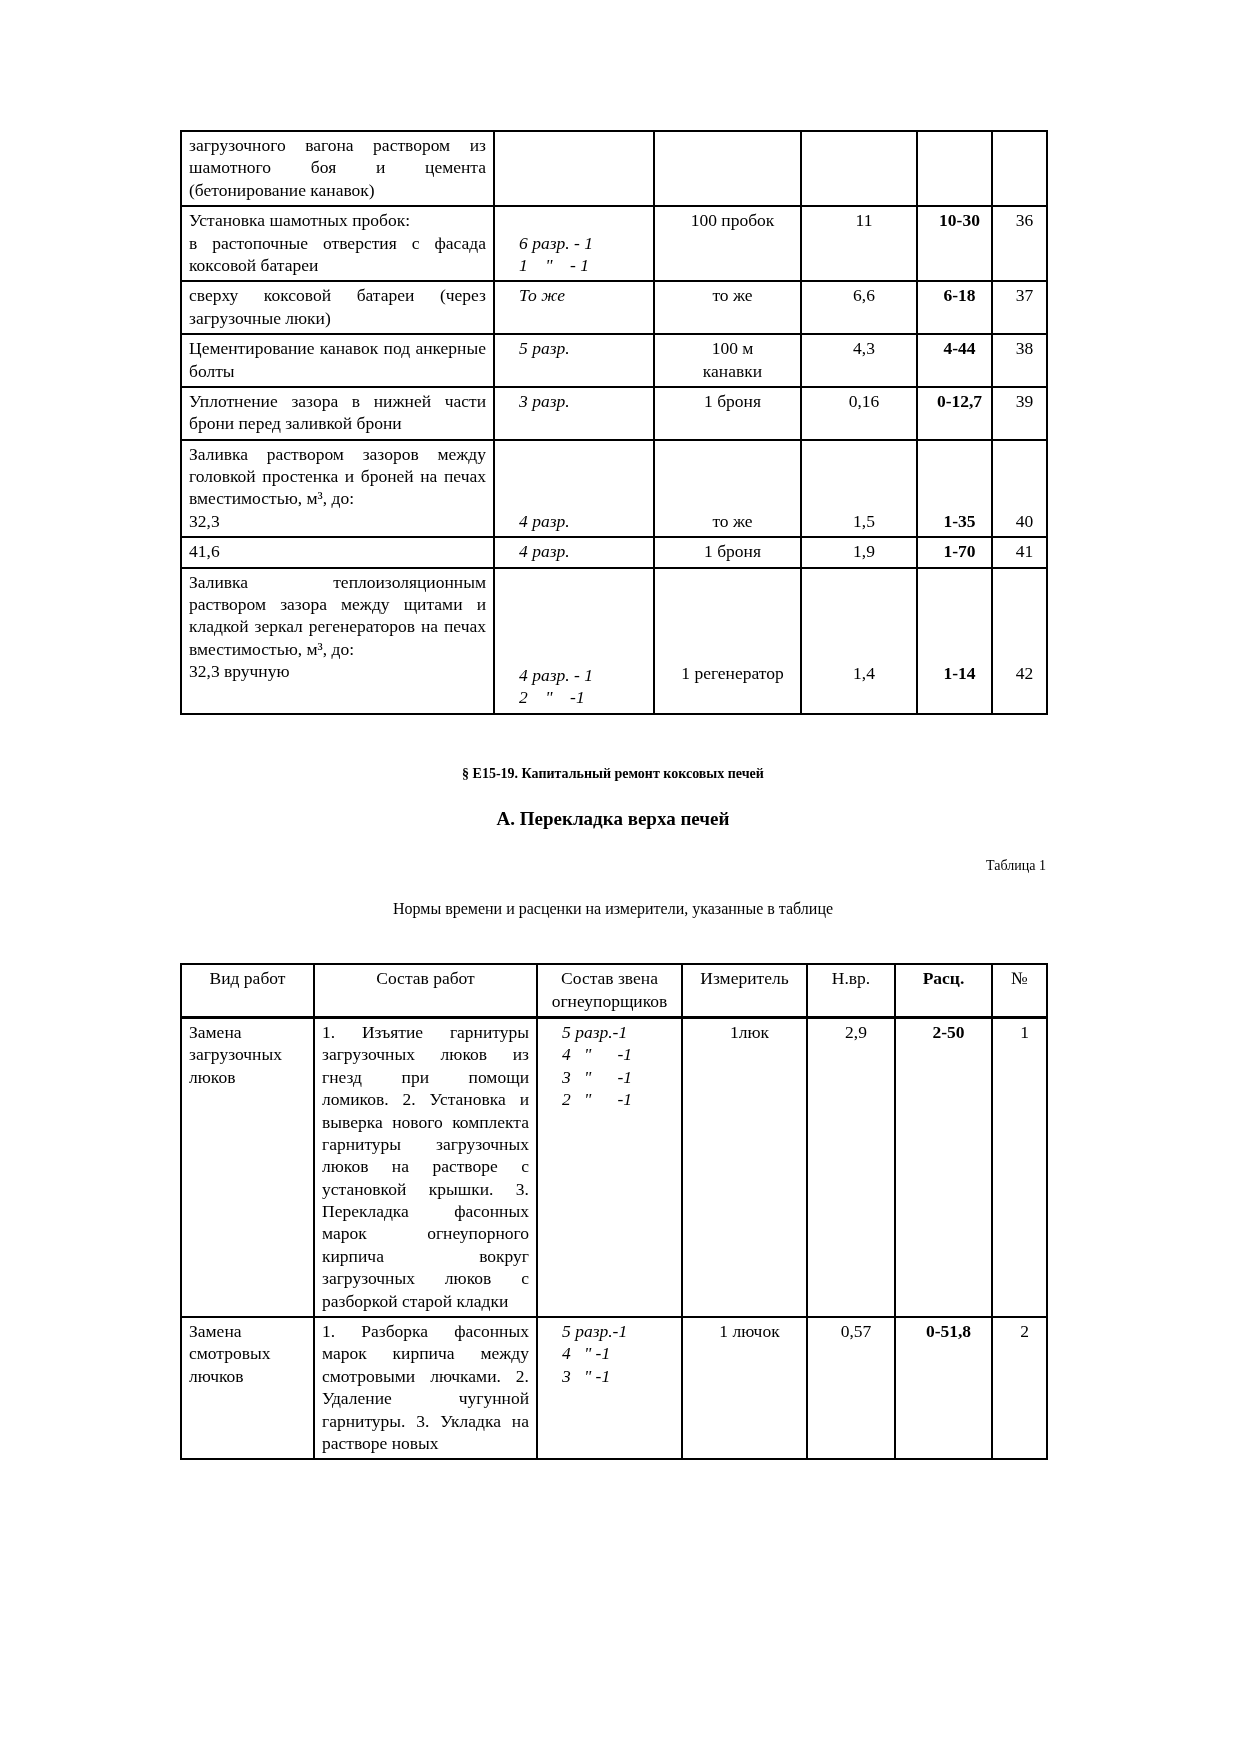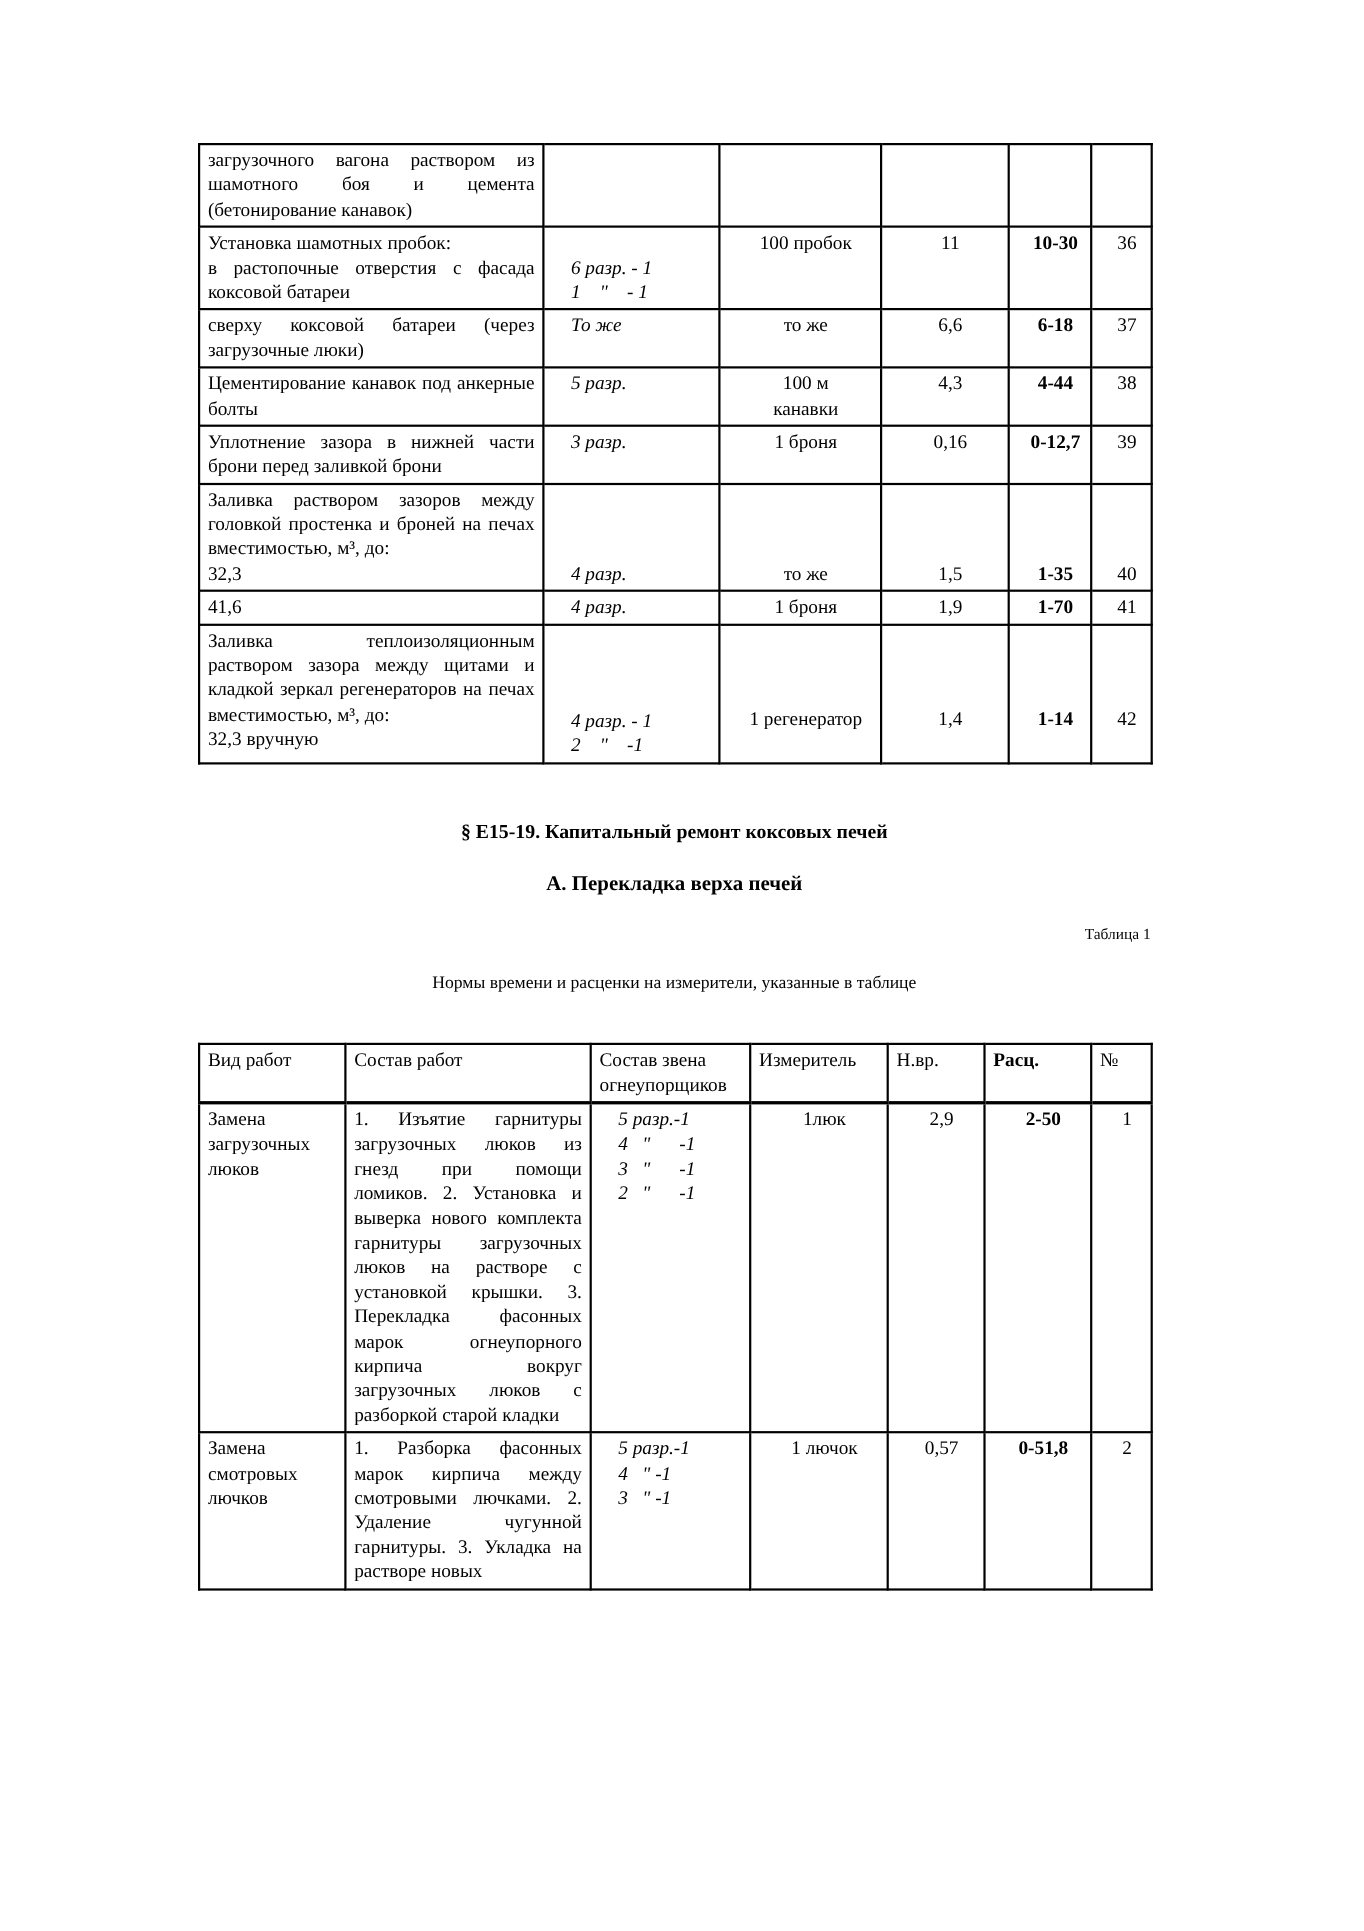--- a/index.html
+++ b/index.html
@@ -17,24 +17,24 @@
     white-space:pre-line;
     overflow:hidden;
   }
   .a-j{text-align:justify;}
   .a-c{text-align:center;padding-left:12px;padding-right:2px;}
   .a-l{text-align:left;}
   .s-i{font-style:italic;padding-left:24px;}
   .s-b{font-weight:bold;}
   .v-b{vertical-align:bottom;}
   .pre{white-space:pre-wrap;}
-  .hdr{}
+  .hdr{text-align:center;}
   #rates-table td.hdr{border-bottom-width:3px;}
   .headings{margin-top:50px;}
-  .h-section{font-weight:bold;text-align:center;margin:0 0 0 0;font-size:18px;}
+  .h-section{font-weight:bold;text-align:center;margin:0 0 0 0;font-size:14px;}
   .h-sub{font-weight:bold;text-align:center;margin:24px 0 0 0;font-size:19px;}
   .h-tablabel{text-align:right;margin:26px 0 0 0;font-size:14px;font-weight:normal;}
   .h-title{font-weight:normal;text-align:center;margin:24px 0 44px 0;font-size:16px;}
 </style>
 </head>
 <body>
 
 <div class="content">
 
   <table id="continuation-table">
@@ -102,21 +102,21 @@
         </tr>
         <tr>
           <td class="a-l">41,6</td>
           <td class="s-i">4 разр.</td>
           <td class="a-c">1 броня</td>
           <td class="a-c">1,9</td>
           <td class="a-c s-b">1-70</td>
           <td class="a-c">41</td>
         </tr>
         <tr>
-          <td class="a-j" style="padding-bottom: 10px; margin-top: 43px;">Заливка теплоизоляционным раствором зазора между щитами и кладкой зеркал регенераторов на печах вместимостью, м³, до:
+          <td class="a-j" style="padding-bottom: 30px; margin-top: 43px;">Заливка теплоизоляционным раствором зазора между щитами и кладкой зеркал регенераторов на печах вместимостью, м³, до:
 32,3 вручную</td>
           <td class="s-i v-b pre">4 разр. - 1
 2    "    -1</td>
           <td class="a-c v-b" style="padding-bottom: 28px;">1 регенератор</td>
           <td class="a-c v-b" style="padding-bottom: 28px;">1,4</td>
           <td class="a-c s-b v-b" style="padding-bottom: 28px;">1-14</td>
           <td class="a-c v-b" style="padding-bottom: 28px;">42</td>
         </tr>
       </tbody>
   </table>

